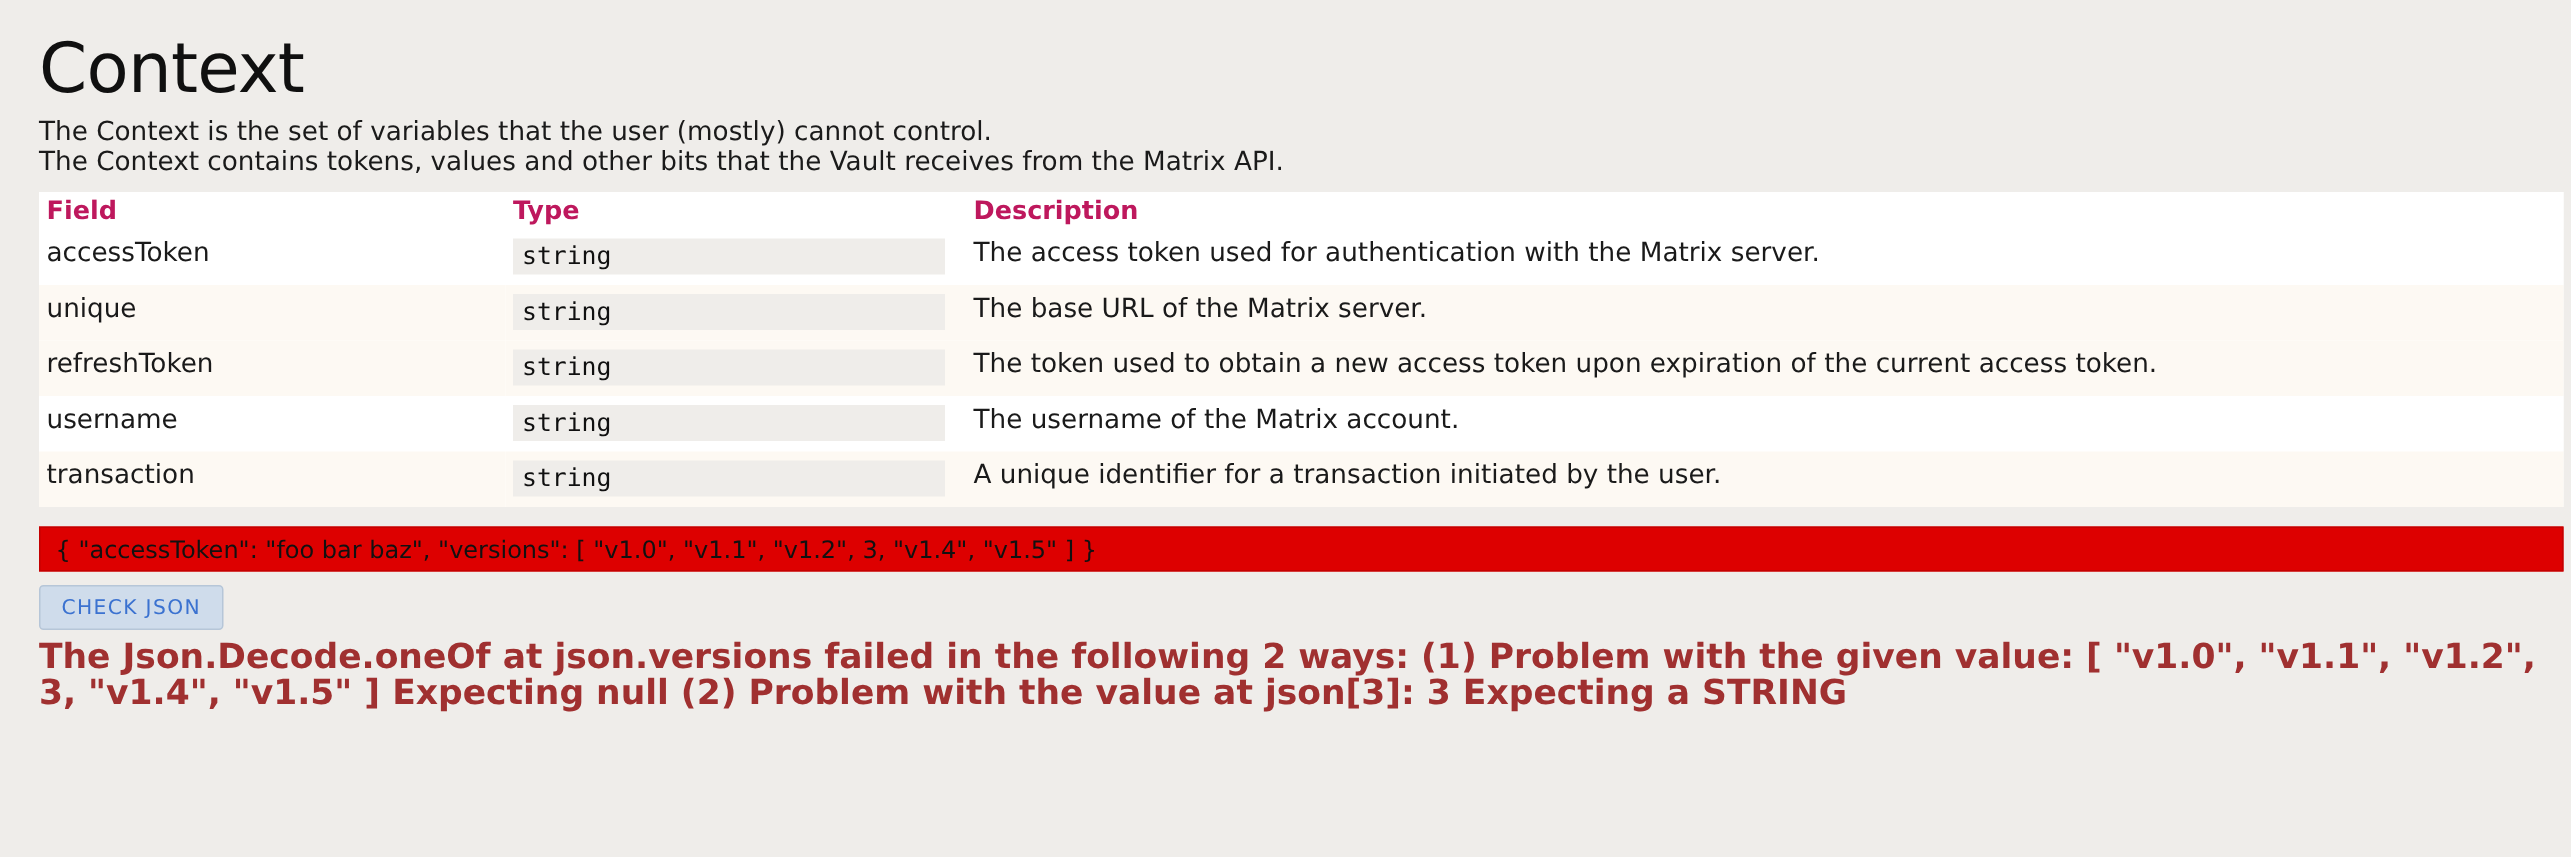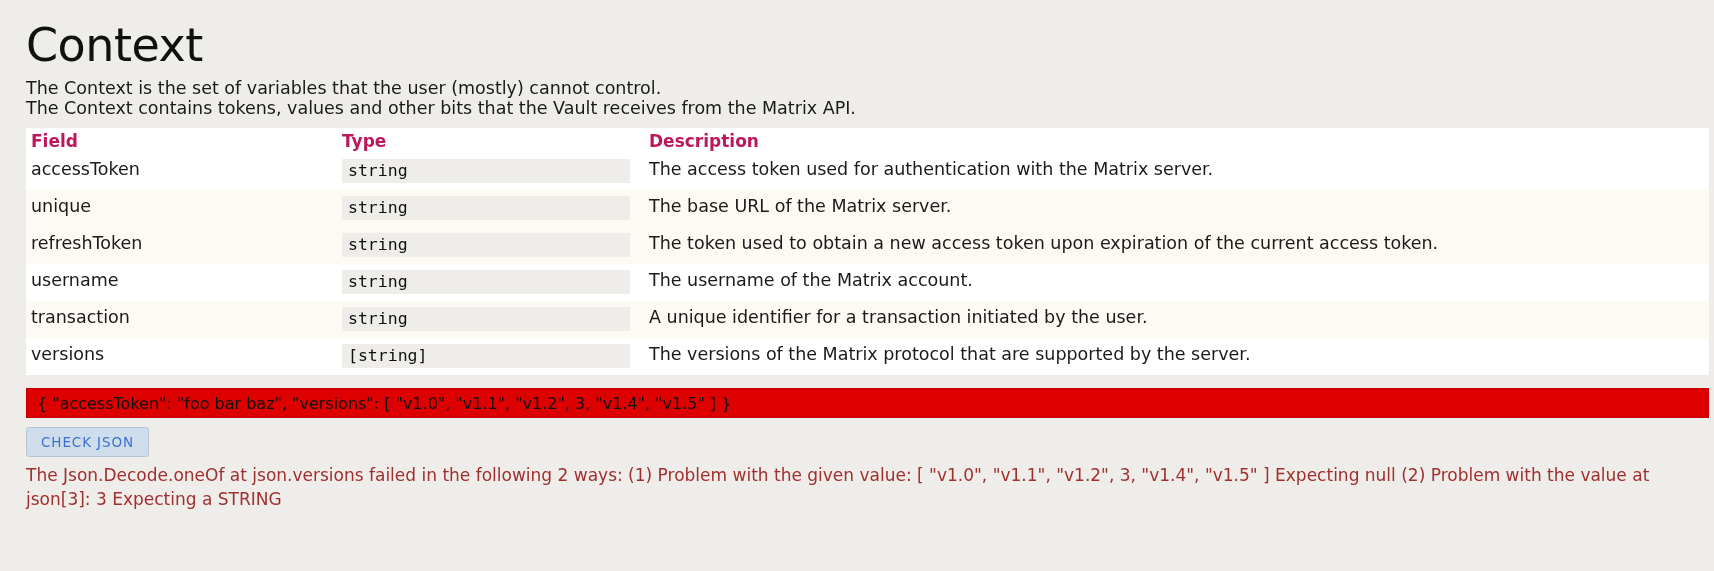--- a/index.html
+++ b/index.html
@@ -123,23 +123,24 @@
     letter-spacing: 0.9px;
     font-weight: 400;
     padding: 0 14px;
     cursor: pointer;
   }
 
   
   .error-text {
     margin: 6px 0 0 14px;
     width: 1680px;
-    font-size: 17px;
+    font-size: 23px;
     line-height: 24px;
     color: #a03030;
+    font-weight: bold;
   }
 </style>
 </head>
 <body>
 
 <div class="page">
 
   <h1 class="page-title">Context</h1>
 
   <div class="intro">
@@ -180,25 +181,20 @@
         <tr class="row-even">
           <td class="field-cell">username</td>
           <td class="type-cell"><span class="code">string</span></td>
           <td class="desc-cell">The username of the Matrix account.</td>
         </tr>
         <tr class="row-odd">
           <td class="field-cell">transaction</td>
           <td class="type-cell"><span class="code">string</span></td>
           <td class="desc-cell">A unique identifier for a transaction initiated by the user.</td>
         </tr>
-        <tr class="row-even">
-          <td class="field-cell">versions</td>
-          <td class="type-cell"><span class="code">[string]</span></td>
-          <td class="desc-cell">The versions of the Matrix protocol that are supported by the server.</td>
-        </tr>
       </tbody>
     </table>
   </div>
 
   <input class="json-input" type="text" value="{ &quot;accessToken&quot;: &quot;foo bar baz&quot;, &quot;versions&quot;: [ &quot;v1.0&quot;, &quot;v1.1&quot;, &quot;v1.2&quot;, 3, &quot;v1.4&quot;, &quot;v1.5&quot; ] }" placeholder="" style="">
 
   <button class="check-btn">CHECK JSON</button>
 
   <div class="error-text">The Json.Decode.oneOf at json.versions failed in the following 2 ways: (1) Problem with the given value: [ "v1.0", "v1.1", "v1.2", 3, "v1.4", "v1.5" ] Expecting null (2) Problem with the value at json[3]: 3 Expecting a STRING</div>
 

